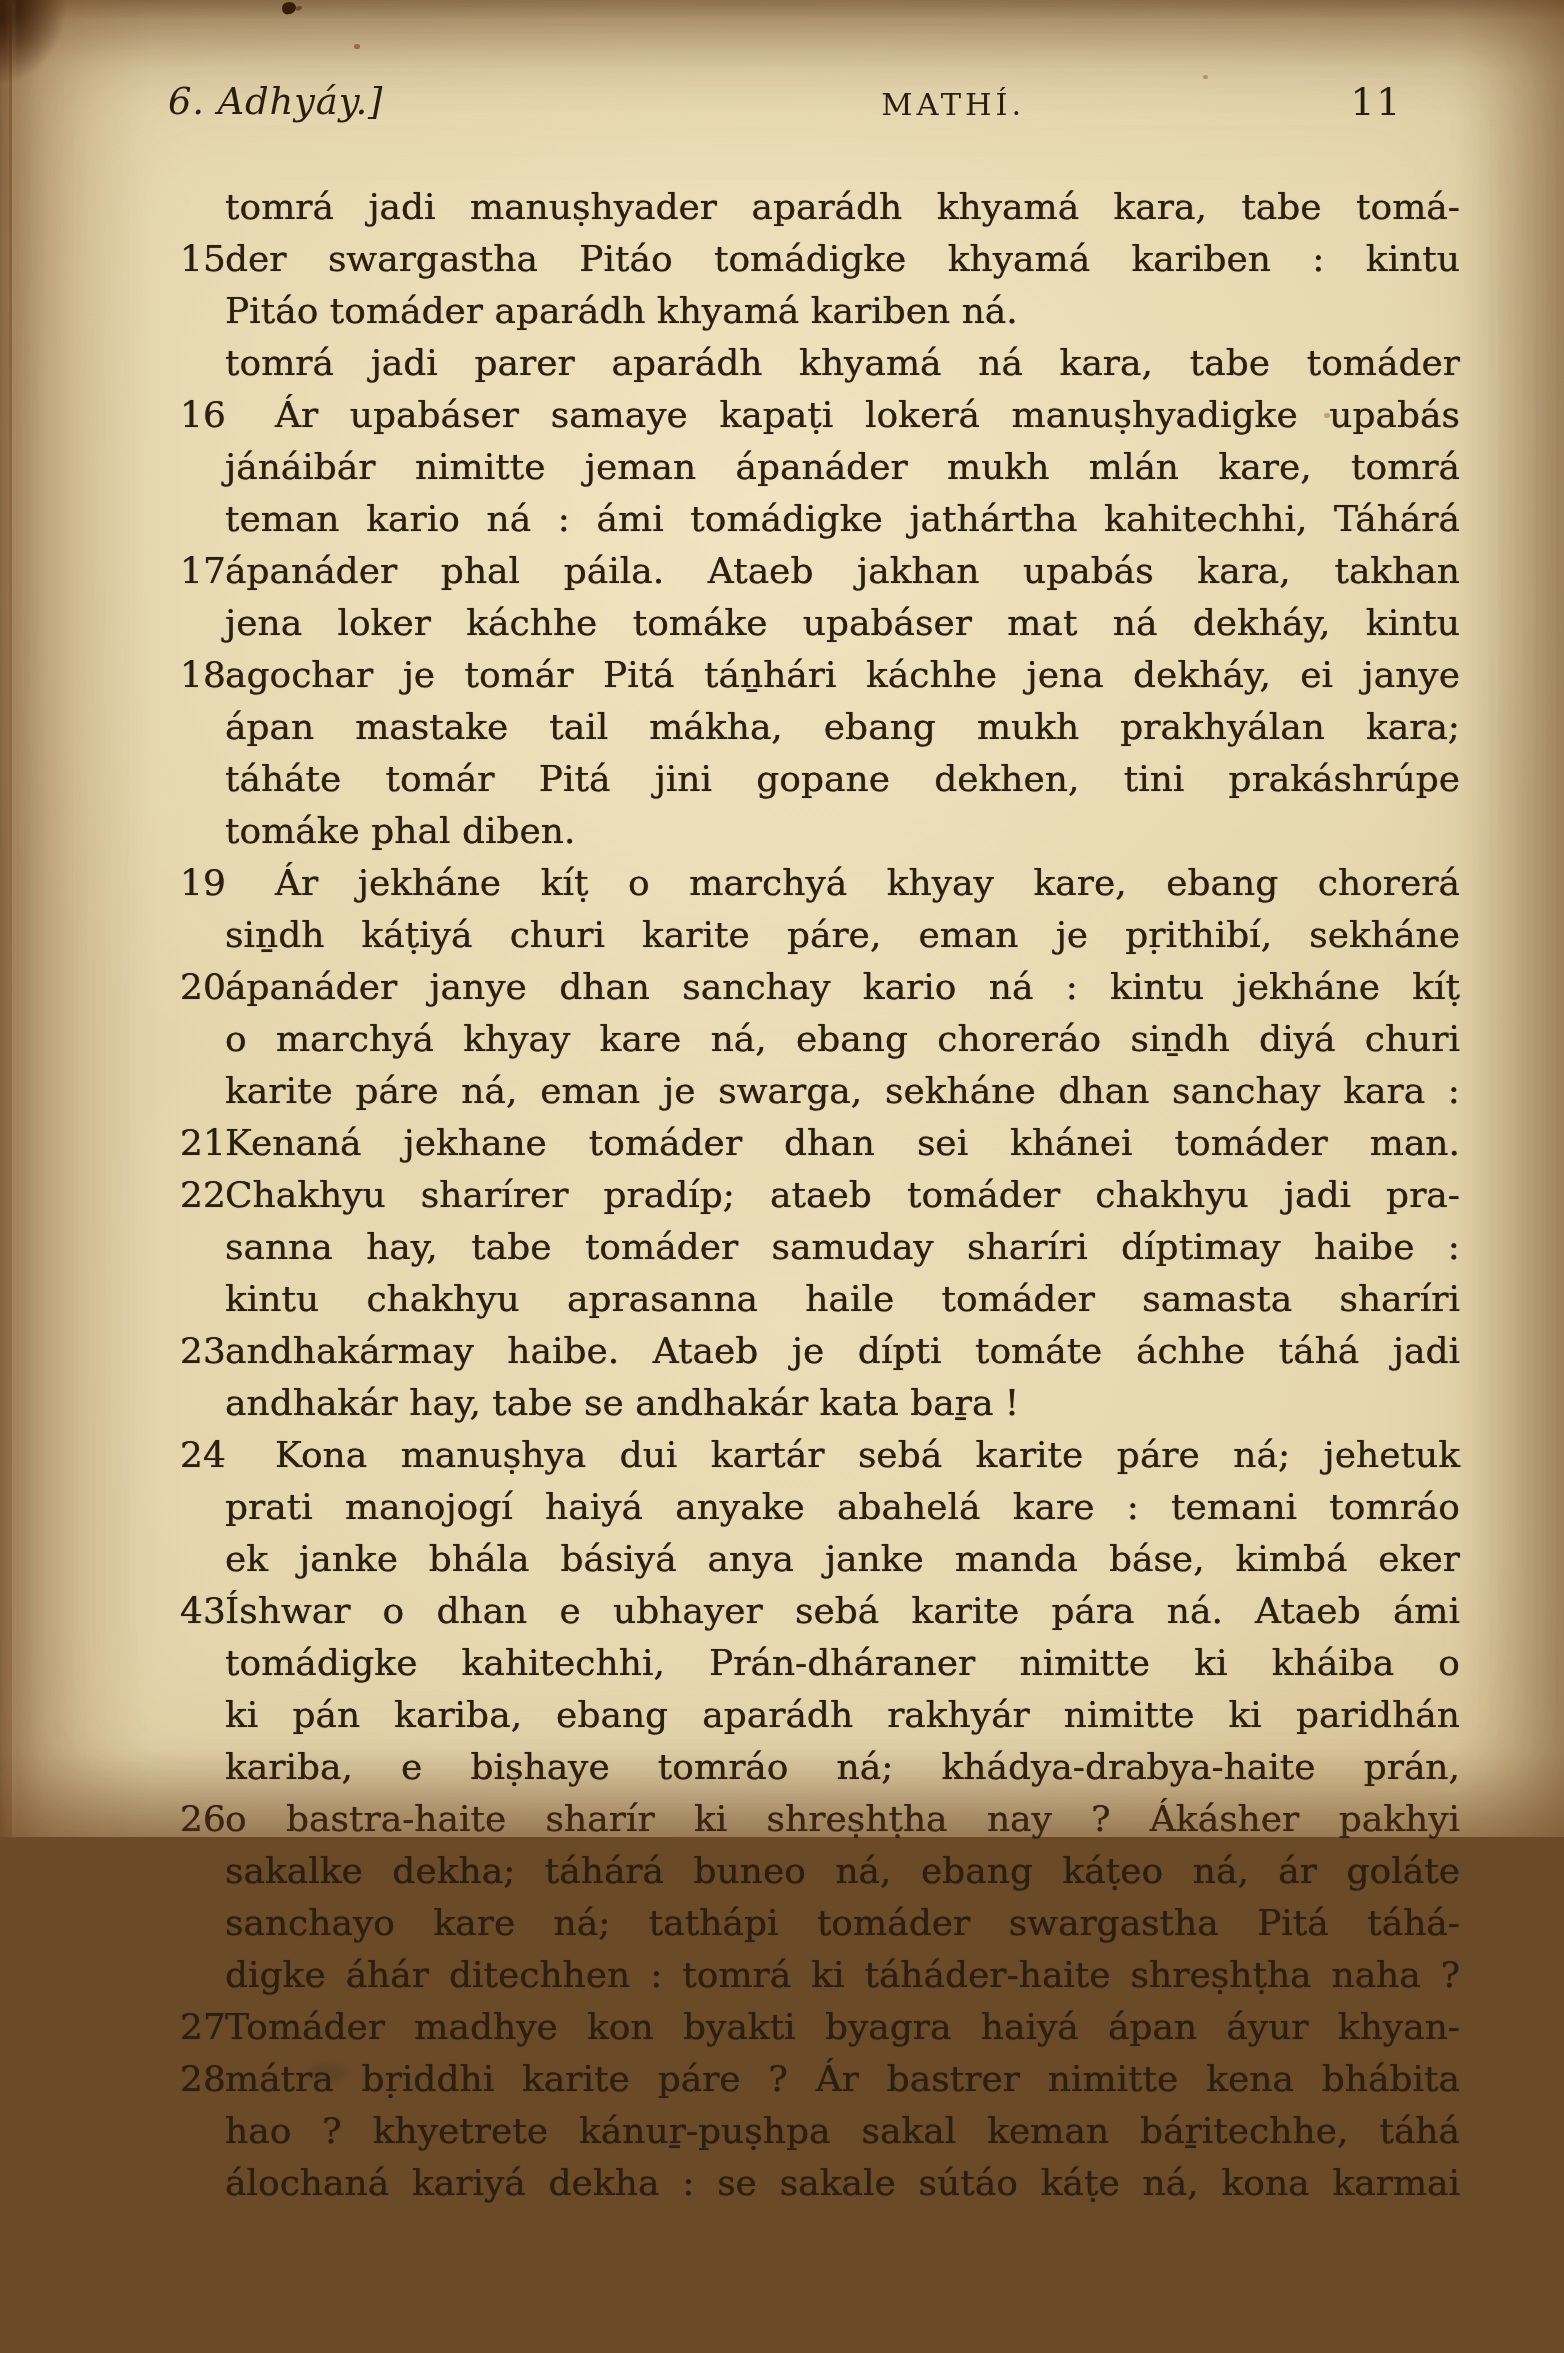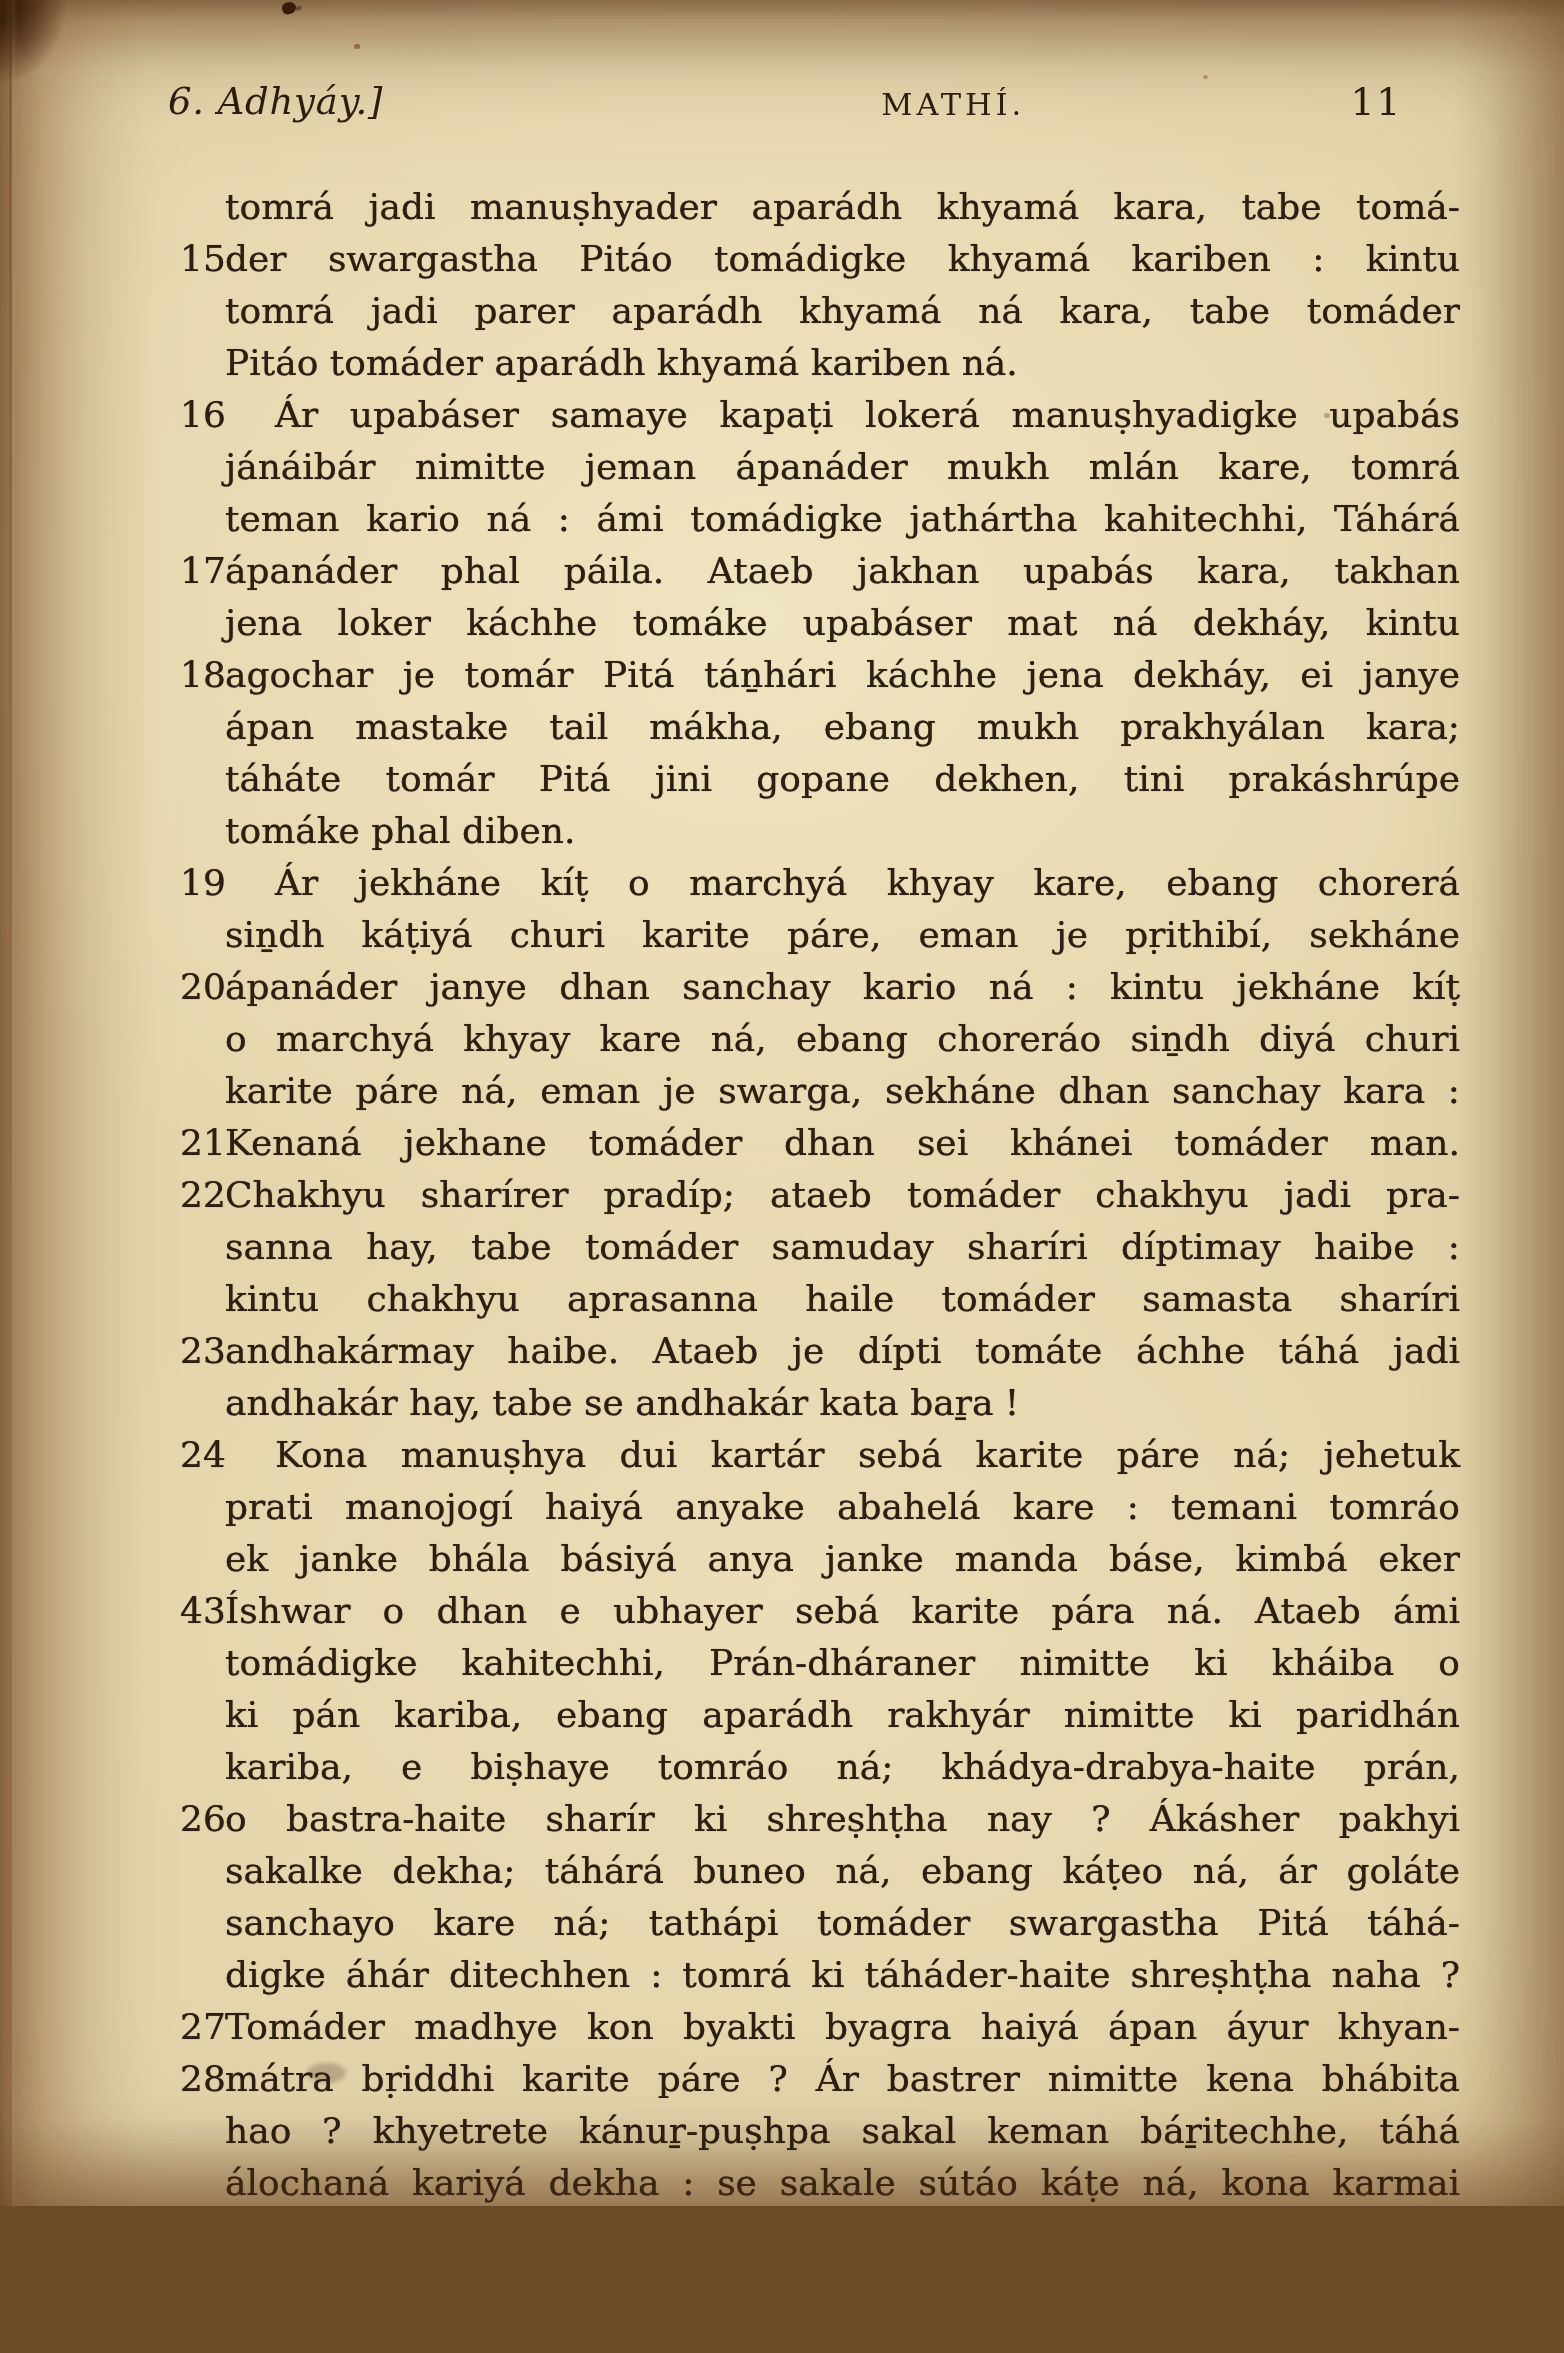--- a/index.html
+++ b/index.html
@@ -6,21 +6,21 @@
   body{
     width:1565px;height:2354px;overflow:hidden;
     background:#6b4a28;
     font-family:"DejaVu Serif", serif;
   }
   :root{
     --paper:#e4d5ac;
     --ink:#2b1f12;
   }
   .page{
-    position:relative;width:1565px;height:2206px;color:var(--ink);
+    position:relative;width:1565px;height:1837px;color:var(--ink);
     background:
       radial-gradient(1174px 1017px at 48% 28%, rgba(252,244,214,0.50), rgba(252,244,214,0) 72%),
       radial-gradient(1017px 782px at 50% 72%, rgba(247,238,206,0.34), rgba(247,238,206,0) 70%),
       radial-gradient(391px 297px at 88% 96%, rgba(205,170,110,0.25), rgba(205,170,110,0) 75%),
       linear-gradient(90deg, rgba(98,55,20,0.50) 0px, rgba(146,92,44,0.30) 12.5px, rgba(170,118,62,0.18) 43px, rgba(0,0,0,0) 149px),
       linear-gradient(180deg, rgba(80,45,16,0.42) 0px, rgba(120,75,35,0.18) 20.3px, rgba(0,0,0,0) 70px),
       linear-gradient(270deg, rgba(120,80,40,0.26) 0px, rgba(0,0,0,0) 110px),
       linear-gradient(0deg, rgba(115,75,35,0.30) 0px, rgba(0,0,0,0) 86px),
       var(--paper);
   }
@@ -76,22 +76,22 @@
 
   <div class="header">
     <span class="h-left">6. Adhyáy.]</span>
     <span class="h-center">MATHÍ.</span>
     <span class="h-right">11</span>
   </div>
 
   <div class="textblock">
       <div class="line"><span>tomrá jadi manuṣhyader aparádh khyamá kara, tabe tomá-</span></div>
       <div class="line"><span class="vnum">15</span><span>der swargastha Pitáo tomádigke khyamá kariben : kintu</span></div>
+      <div class="line end"><span>Pitáo tomáder aparádh khyamá kariben ná.</span></div>
       <div class="line"><span>tomrá jadi parer aparádh khyamá ná kara, tabe tomáder</span></div>
-      <div class="line end"><span>Pitáo tomáder aparádh khyamá kariben ná.</span></div>
       <div class="line indent"><span class="vnum">16</span><span>Ár upabáser samaye kapaṭi lokerá manuṣhyadigke upabás</span></div>
       <div class="line"><span>jánáibár nimitte jeman ápanáder mukh mlán kare, tomrá</span></div>
       <div class="line"><span>teman kario ná : ámi tomádigke jathártha kahitechhi, Táhárá</span></div>
       <div class="line"><span class="vnum">17</span><span>ápanáder phal páila.  Ataeb jakhan upabás kara, takhan</span></div>
       <div class="line"><span>jena loker káchhe tomáke upabáser mat ná dekháy, kintu</span></div>
       <div class="line"><span class="vnum">18</span><span>agochar je tomár Pitá táṉhári káchhe jena dekháy, ei janye</span></div>
       <div class="line"><span>ápan mastake tail mákha, ebang mukh prakhyálan kara;</span></div>
       <div class="line"><span>táháte tomár Pitá jini gopane dekhen, tini prakáshrúpe</span></div>
       <div class="line end"><span>tomáke phal diben.</span></div>
       <div class="line indent"><span class="vnum">19</span><span>Ár jekháne kíṭ o marchyá khyay kare, ebang chorerá</span></div>

